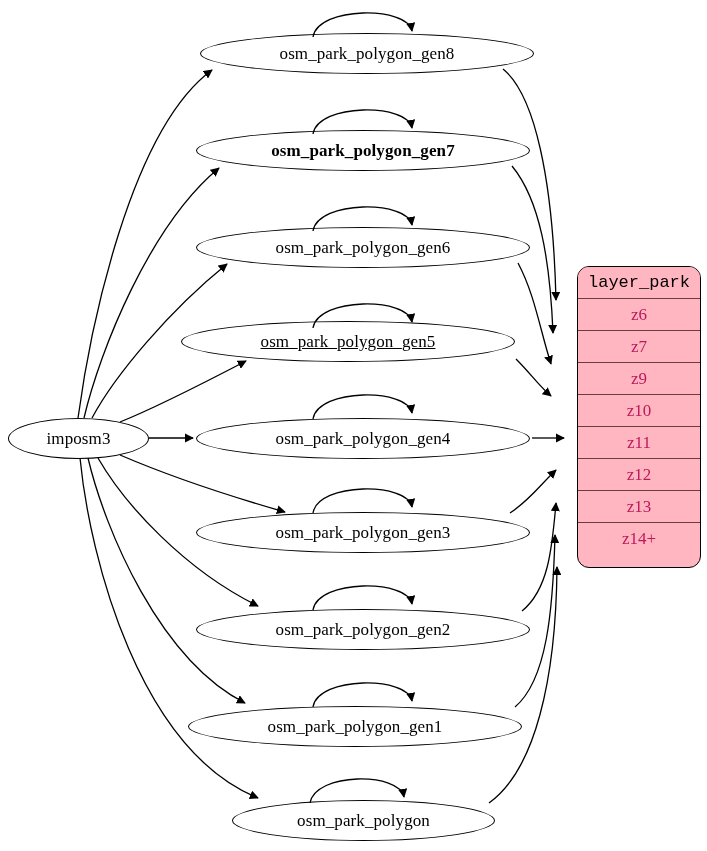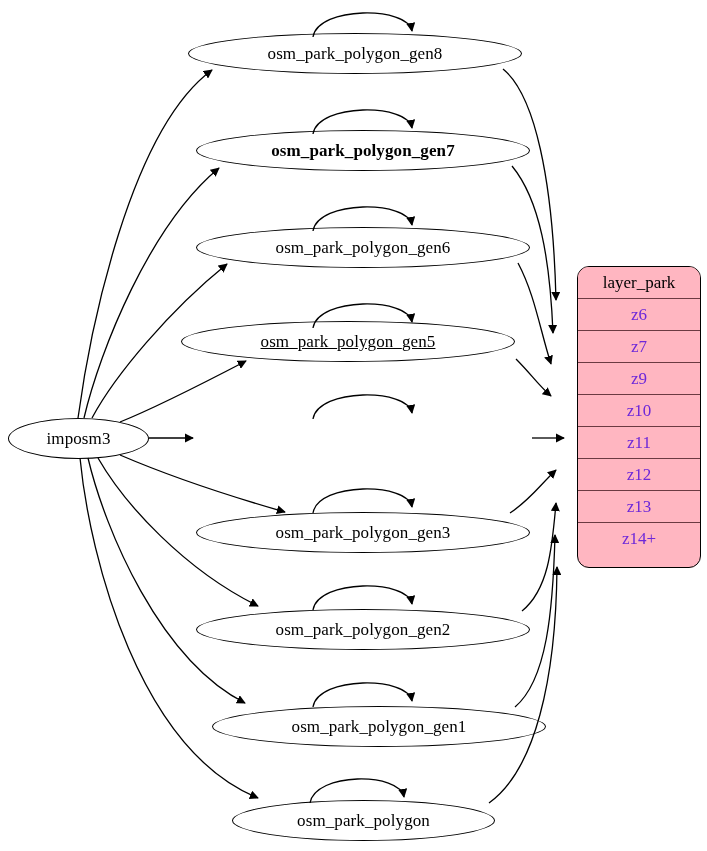--- a/index.html
+++ b/index.html
@@ -46,35 +46,35 @@
     border-radius: 12px;
     background: #ffb6c1;
     overflow: hidden;
     box-sizing: border-box;
   }
   .table-header {
     height: 32px;
     display: flex;
     align-items: center;
     justify-content: center;
-    font-family: Liberation Serif, serif;
+    font-family: Liberation Mono, monospace;
     font-size: 17px;
     color: #000000;
     border-bottom: 1.2px solid #6b3a42;
     box-sizing: border-box;
     background: #ffb6c1;
   }
   .table-row {
     height: 32px;
     display: flex;
     align-items: center;
     justify-content: center;
     font-family: "Liberation Serif", "DejaVu Serif", serif;
     font-size: 17px;
-    color: #6d28d9;
+    color: #be185d;
     border-bottom: 1.2px solid #6b3a42;
     box-sizing: border-box;
     background: #ffb6c1;
   }
   .table-row:last-child {
     border-bottom: none;
   }
 </style>
 </head>
 <body>
@@ -123,46 +123,49 @@
       <path d="M 313,610 C 318,579 408,579 412,604"></path>
       <path d="M 313,707 C 318,676 408,676 412,701"></path>
       <path d="M 310,803 C 315,772 400,772 404,797"></path>
     </g>
   </svg>
 
   <div class="node-ellipse" style="left:8px; top:418px; width:141px; height:41px;">
     <span class="node-label">imposm3</span>
   </div>
 
-  <div class="node-ellipse" style="left:188px; top:33px; width:334px; height:41px;">
+  <div class="node-ellipse" style="left:200px; top:33px; width:334px; height:41px;">
     <span class="node-label">osm_park_polygon_gen8</span>
   </div>
 
   <div class="node-ellipse" style="left:196px; top:130px; width:334px; height:41px;font-weight:bold;">
     <span class="node-label">osm_park_polygon_gen7</span>
   </div>
 
   <div class="node-ellipse" style="left:196px; top:227px; width:334px; height:41px;">
     <span class="node-label">osm_park_polygon_gen6</span>
   </div>
 
   <div class="node-ellipse" style="left:181px; top:321px; width:334px; height:41px;text-decoration:underline;">
     <span class="node-label">osm_park_polygon_gen5</span>
   </div>
 
+  <div class="node-ellipse" style="left:196px; top:418px; width:334px; height:41px;">
+    <span class="node-label">osm_park_polygon_gen4</span>
+  </div>
 
   <div class="node-ellipse" style="left:196px; top:512px; width:334px; height:41px;justify-content:center;">
     <span class="node-label">osm_park_polygon_gen3</span>
   </div>
 
   <div class="node-ellipse" style="left:196px; top:609px; width:334px; height:41px;justify-content:center;">
     <span class="node-label">osm_park_polygon_gen2</span>
   </div>
 
-  <div class="node-ellipse" style="left:212px; top:706px; width:334px; height:41px;">
+  <div class="node-ellipse" style="left:188px; top:706px; width:334px; height:41px;">
     <span class="node-label">osm_park_polygon_gen1</span>
   </div>
 
   <div class="node-ellipse" style="left:232px; top:800px; width:263px; height:41px;">
     <span class="node-label">osm_park_polygon</span>
   </div>
 
   <div id="table-node" style="left:577px; top:266px; width:124px; height:302px;">
     <div class="table-header">layer_park</div>
     <div class="table-row">z6</div>

